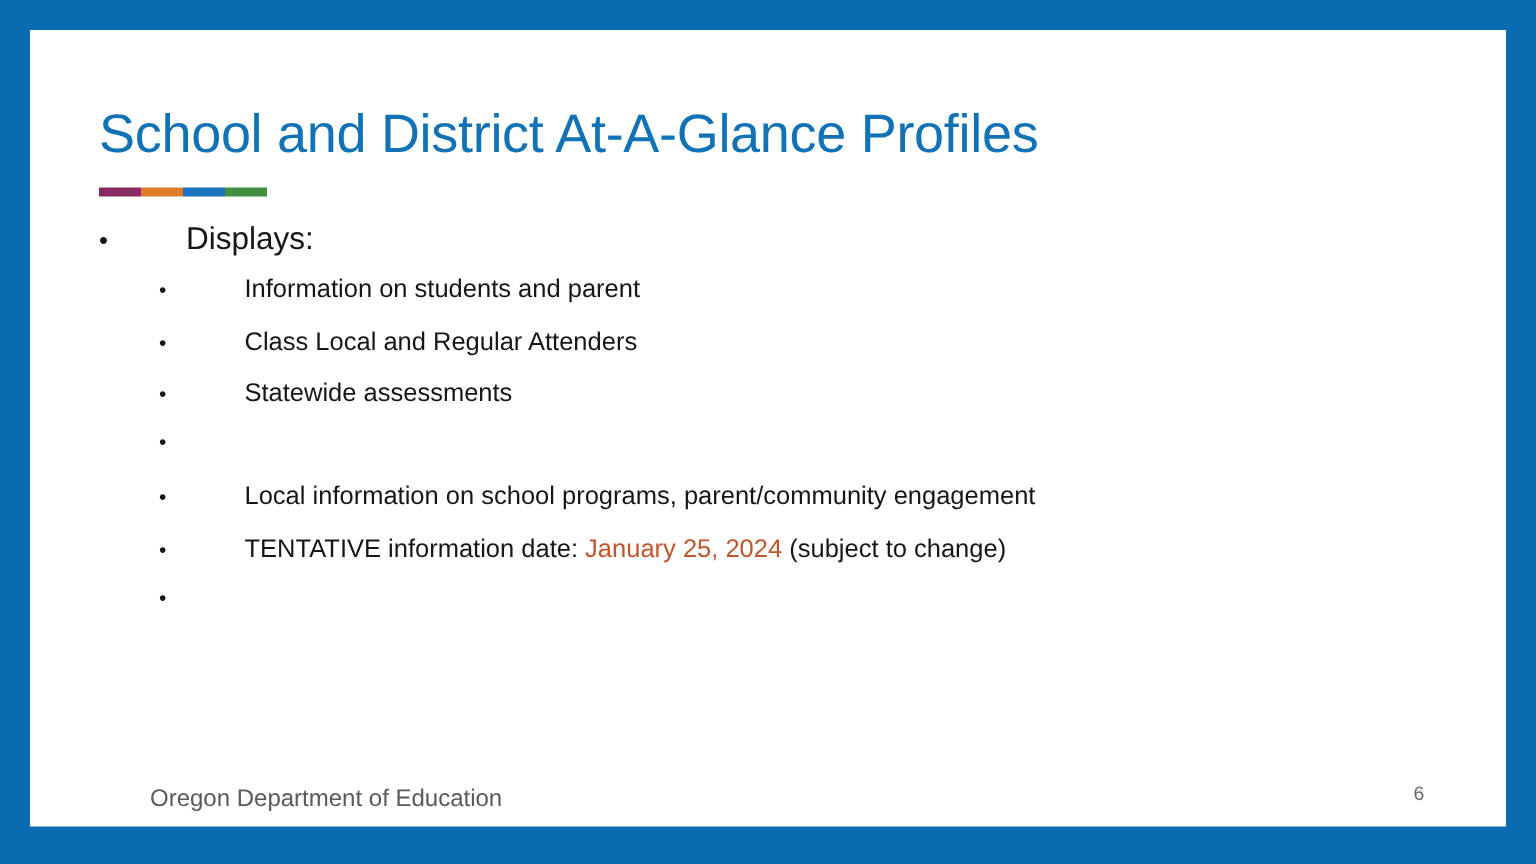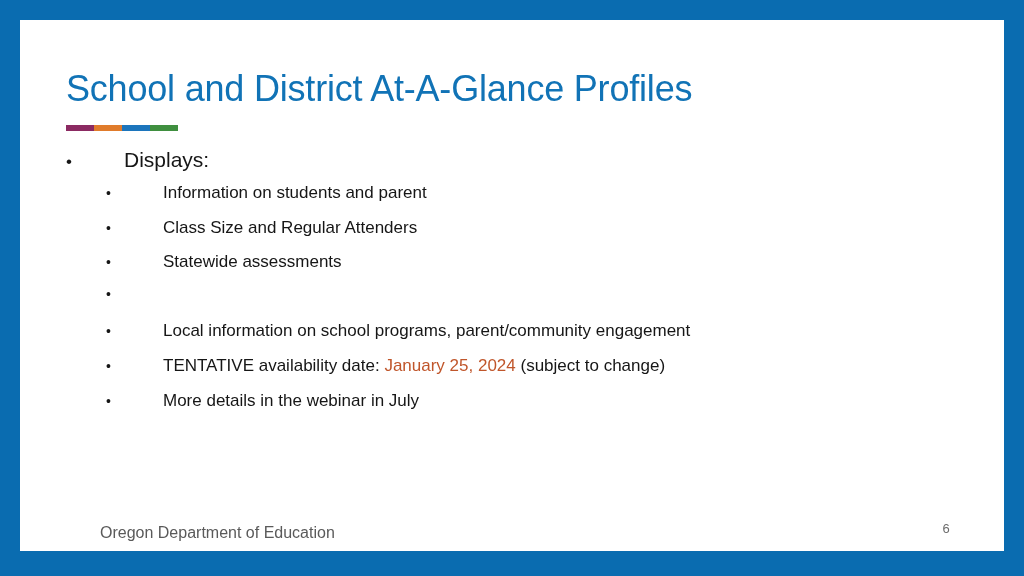--- a/index.html
+++ b/index.html
@@ -148,45 +148,44 @@
         <span class="txt">Displays:</span>
       </div>
 
       <div class="bullet lvl2">
         <span class="dot">•</span>
         <span class="txt">Information on students and parent</span>
       </div>
 
       <div class="bullet lvl2">
         <span class="dot">•</span>
-        <span class="txt">Class Size and Regular Attenders</span>
+        <span class="txt">Class Local and Regular Attenders</span>
       </div>
 
       <div class="bullet lvl2">
         <span class="dot">•</span>
         <span class="txt">Statewide assessments</span>
       </div>
 
       <div class="bullet lvl2">
         <span class="dot">•</span>
       </div>
 
       <div class="bullet lvl2">
         <span class="dot">•</span>
         <span class="txt">Local information on school programs, parent/community engagement</span>
       </div>
 
       <div class="bullet lvl2">
         <span class="dot">•</span>
-        <span class="txt"><span>TENTATIVE availability date: </span><span class="highlight" style="color: rgb(192, 86, 43);">January 25, 2024</span><span> (subject to change)</span></span>
+        <span class="txt"><span>TENTATIVE information date: </span><span class="highlight" style="color: rgb(192, 86, 43);">January 25, 2024</span><span> (subject to change)</span></span>
       </div>
 
       <div class="bullet lvl2">
         <span class="dot">•</span>
-        <span class="txt">More details in the webinar in July</span>
       </div>
 
     </div>
 
     <div class="footer-left">Oregon Department of Education</div>
 
     <div class="footer-right">6</div>
 
   </div>
 </div>

